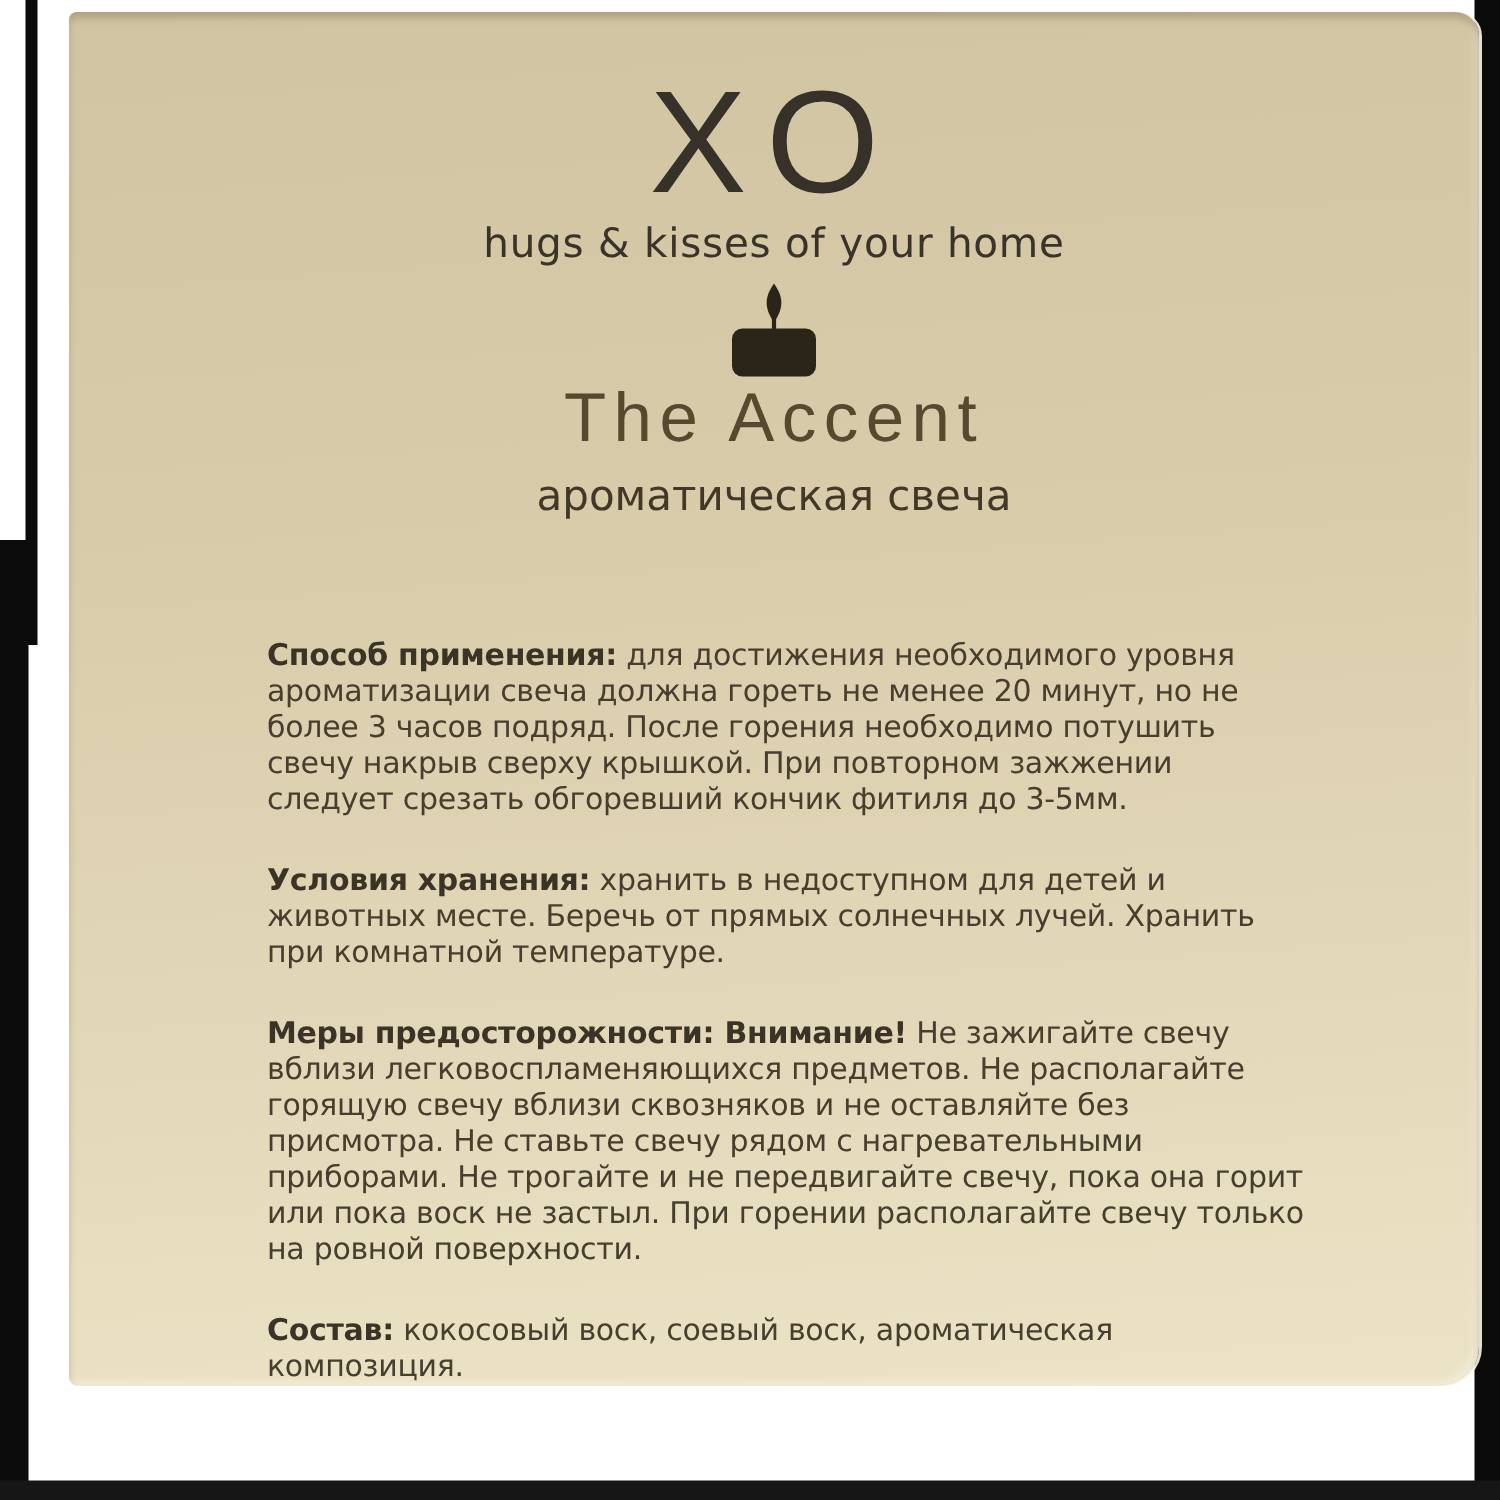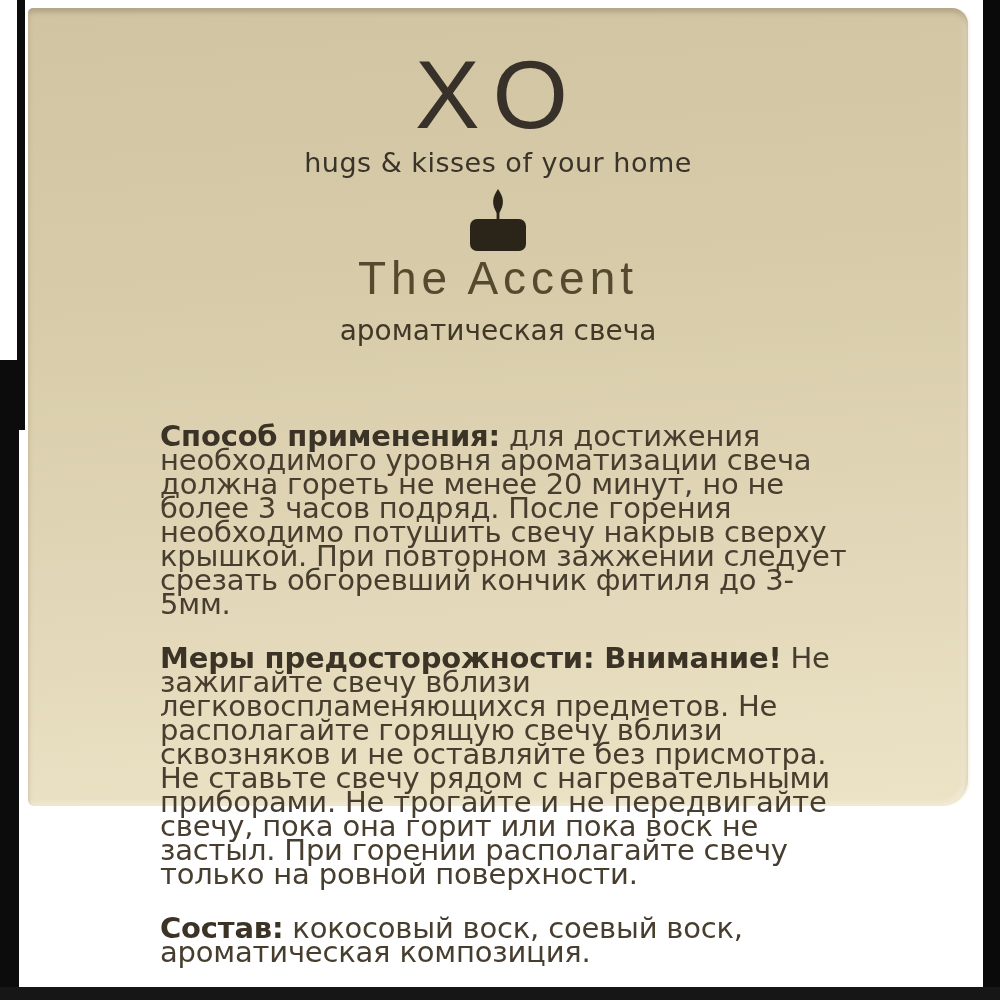--- a/index.html
+++ b/index.html
@@ -22,21 +22,21 @@
   .right-band{
     position:absolute;right:0;top:0;width:17px;height:1000px;
     background:#0a0a0a;
   }
   .bottom-band{
     position:absolute;left:0;bottom:0;width:1000px;height:13px;
     background:#161616;
   }
   
   .box{
-    position:absolute;left:28px;top:8px;width:940px;height:798px;
+    position:absolute;left:46px;top:8px;width:940px;height:916px;
     background:linear-gradient(176deg,#d1c4a2 0%, #d7cba9 35%, #e2d7b8 70%, #ece3c6 100%);
     border-radius:5px 16px 26px 6px;
     box-shadow: inset 0 4px 5px rgba(90,75,45,.28),
                 inset -3px -3px 6px rgba(255,255,255,.35),
                 2px 0 0 rgba(250,246,232,.9);
   }
   .centered{position:absolute;left:0;right:0;text-align:center;}
   .logo{
     top:38px;
     font-family:"Liberation Sans", sans-serif;
@@ -68,21 +68,21 @@
     color:#413827;
   }
   .product-desc{
     top:348px;left:130px;right:130px;
     position:absolute;text-align:center;
     font-size:23px;line-height:26px;
     color:#48402f;
   }
   .sections{
     position:absolute;left:132px;top:416px;width:692px;
-    font-size:29px;line-height:24px;
+    font-size:20px;line-height:24px;
     color:#473e2f;
     letter-spacing:-0.2px;
   }
   .section{margin:0 0 30px 0;}
   .section b{font-weight:bold;color:#3b3325;}
 </style>
 </head>
 <body>
 
 <div class="stage">
@@ -108,20 +108,21 @@
 
     <div class="centered product-type">ароматическая свеча</div>
 
     <div class="centered product-name">The Accent</div>
 
 
     <div class="sections">
 
       <p class="section"><b>Способ применения:</b> <span>для достижения необходимого уровня ароматизации свеча должна гореть не менее 20 минут, но не более 3 часов подряд. После горения необходимо потушить свечу накрыв сверху крышкой. При повторном зажжении следует срезать обгоревший кончик фитиля до 3-5мм.</span></p>
 
+      <p class="section"><b>Условия хранения:</b> <span>хранить в недоступном для детей и животных месте. Беречь от прямых солнечных лучей. Хранить при комнатной температуре.</span></p>
 
       <p class="section"><b>Меры предосторожности: Внимание!</b> <span>Не зажигайте свечу вблизи легковоспламеняющихся предметов. Не располагайте горящую свечу вблизи сквозняков и не оставляйте без присмотра. Не ставьте свечу рядом с нагревательными приборами. Не трогайте и не передвигайте свечу, пока она горит или пока воск не застыл. При горении располагайте свечу только на ровной поверхности.</span></p>
 
       <p class="section"><b>Состав:</b> <span>кокосовый воск, соевый воск, ароматическая композиция.</span></p>
 
     </div>
   </div>
 </div>
 
 </body></html>

